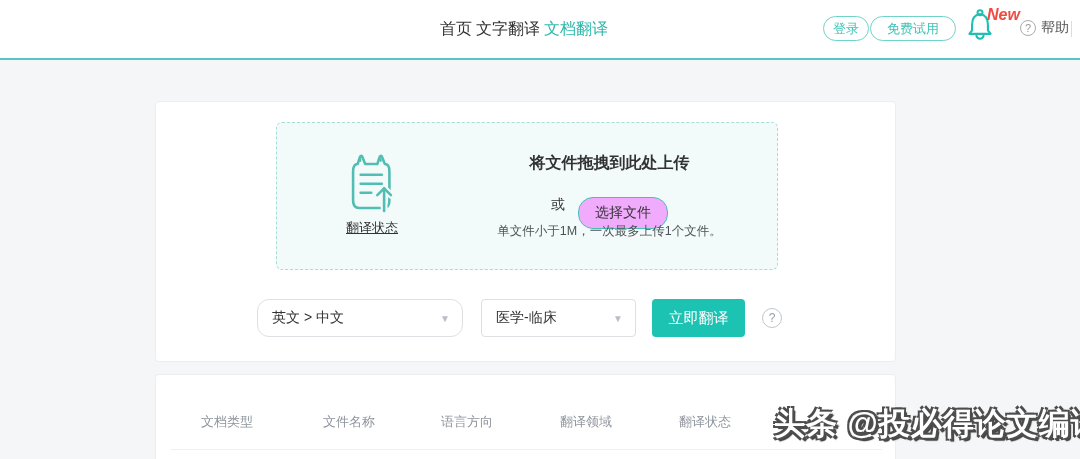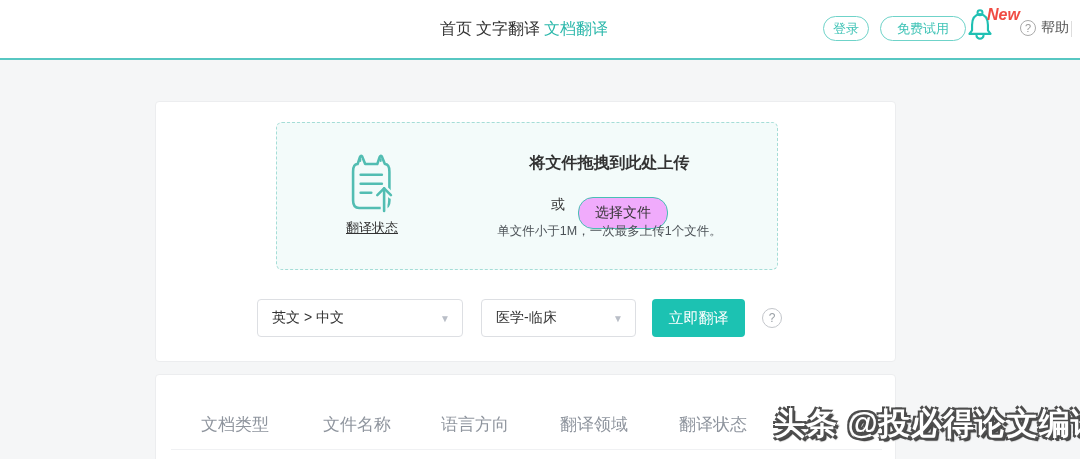--- a/index.html
+++ b/index.html
@@ -16,21 +16,21 @@
   .nav { position:absolute; left:440px; top:0; height:58px; display:flex;
     align-items:center; gap:4px; }
   .nav-item { font-size:16px; color:#333; cursor:pointer; white-space:nowrap; }
   .nav-item.active { color:#2cb8ab; }
 
   .hdr-right { position:absolute; right:0; top:0; height:58px; width:265px; }
   .pill-btn { position:absolute; top:16px; height:25px; border:1px solid #6fd3c9;
     border-radius:13px; color:#3fc3b6; font-size:13px; background:#fff;
     display:flex; align-items:center; justify-content:center; cursor:pointer; }
   .login-btn { left:8px; width:46px; }
-  .trial-btn { left:65px; width:86px; }
+  .trial-btn { left:55px; width:86px; }
   .bell-wrap { position:absolute; left:150px; top:8px; width:50px; height:40px; cursor:pointer; }
   .bell-badge { position:absolute; left:22px; top:-2px; color:#f04b43; font-size:16px;
     font-weight:bold; font-style:italic; }
   .help-wrap { position:absolute; left:205px; top:19px; display:flex; align-items:center;
     gap:5px; cursor:pointer; }
   .qmark { width:16px; height:16px; border:1px solid #aaa; border-radius:50%;
     color:#999; font-size:11px; display:flex; align-items:center; justify-content:center; }
   .help-text { font-size:14px; color:#555; }
   .hdr-divider { position:absolute; left:256px; top:21px; width:1px; height:16px; background:#ddd; }
 
@@ -49,34 +49,34 @@
     align-items:center; justify-content:center; gap:13px; }
   .dz-or { font-size:14px; color:#333; }
   .choose-btn { border:1px solid #49bfb4; border-radius:15px; background:#f0abfc;
     padding:6px 16px; font-size:14px; color:#333; cursor:pointer;margin-top:16px; }
   .dz-note { position:absolute; left:0; top:100px; width:335px; font-size:12.5px; color:#4c5257; }
 
   
   .select-box { position:absolute; top:197px; height:38px; background:#fff;
     border:1px solid #dddfe3; border-radius:4px; display:flex; align-items:center;
     padding:0 12px 0 14px; font-size:14px; color:#333; cursor:pointer; }
-  .sel-lang { left:101px; width:206px; }
+  .sel-lang { left:101px; width:206px;border-radius:12px; }
   .sel-domain { left:325px; width:155px; }
   .caret { margin-left:auto; color:#b9bec7; font-size:10px; }
   .translate-btn { position:absolute; left:496px; top:197px; width:93px; height:38px;
     background:#1cc2b2; border:none; border-radius:4px; color:#fff; font-size:15px;
     cursor:pointer; font-family:inherit; }
   .translate-help { position:absolute; left:606px; top:206px; width:20px; height:20px;
     border:1px solid #c3c6cb; border-radius:50%; color:#9aa0a6; font-size:12px;
     display:flex; align-items:center; justify-content:center; cursor:pointer; }
 
   
   .card-table { left:155px; top:374px; width:741px; height:110px; }
   .tbl-header { position:absolute; left:0; top:38px; width:741px; height:22px; }
-  .tbl-th { position:absolute; font-size:17px; color:#8f959e; white-space:nowrap; }
+  .tbl-th { position:absolute; font-size:13px; color:#8f959e; white-space:nowrap; }
   .th-0 { left:45px; } .th-1 { left:167px; } .th-2 { left:285px; }
   .th-3 { left:404px; } .th-4 { left:523px; }
   .tbl-divider { position:absolute; left:15px; top:74px; width:711px; height:1px; background:#f0f1f3; }
 
   
   .watermark { position:absolute; left:774px; top:403px; font-size:31px; font-weight:900;
     color:#fff; white-space:nowrap; letter-spacing:1px;
     text-shadow:-2px -2px 0 #4d4d4d, 2px -2px 0 #4d4d4d, -2px 2px 0 #4d4d4d,
       2px 2px 0 #4d4d4d, 3px 3px 1px #3a3a3a; }
 </style>

